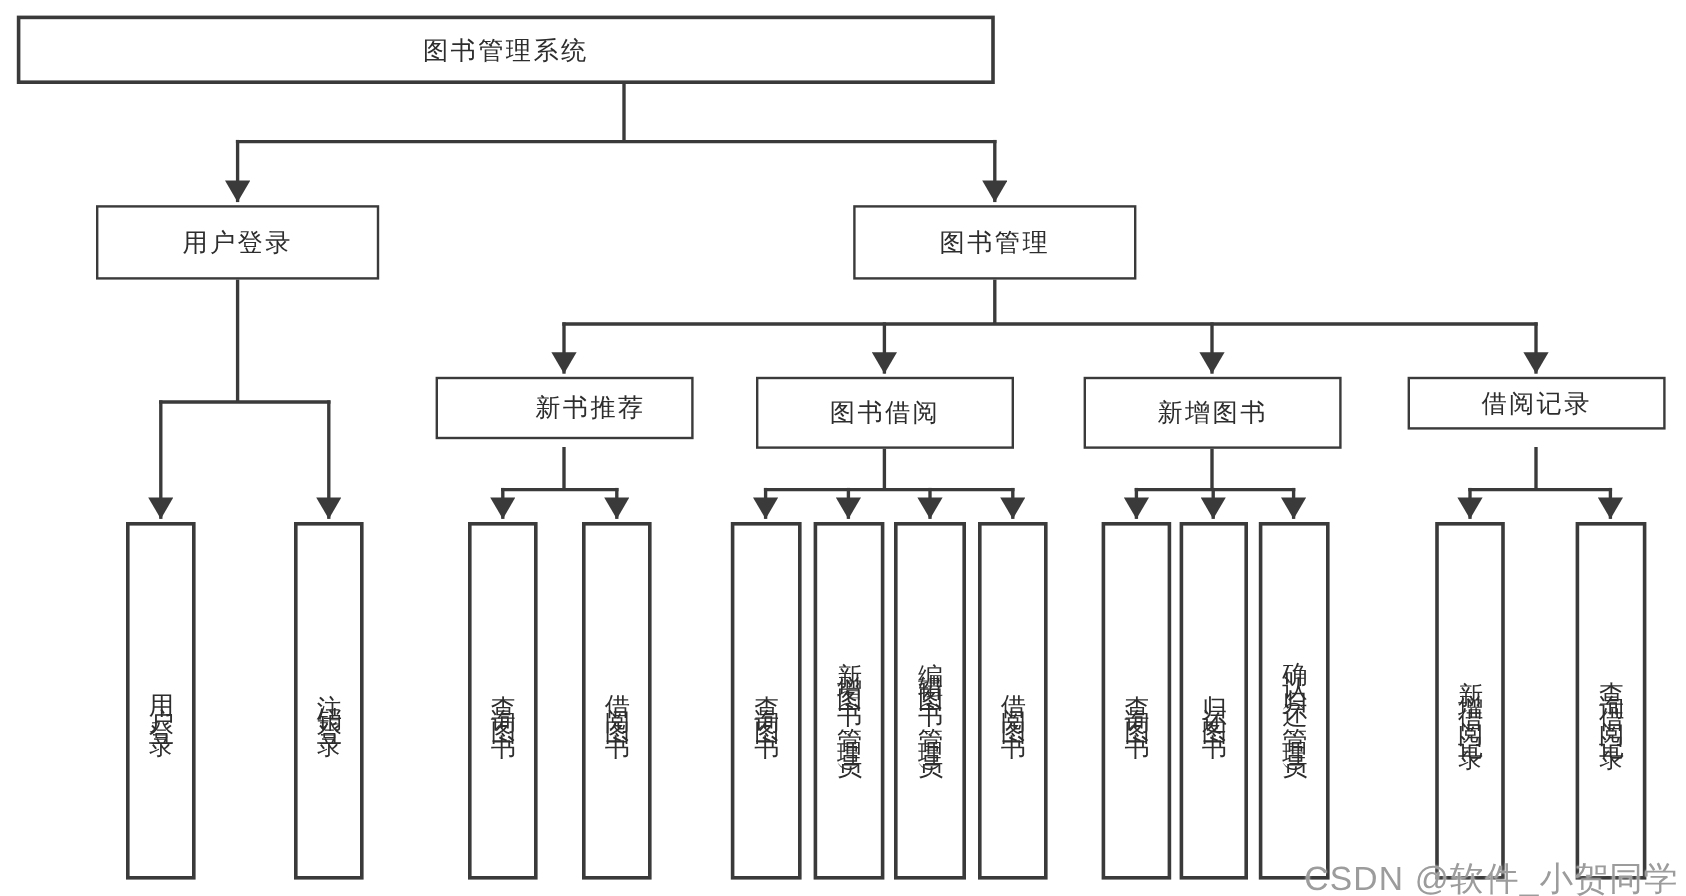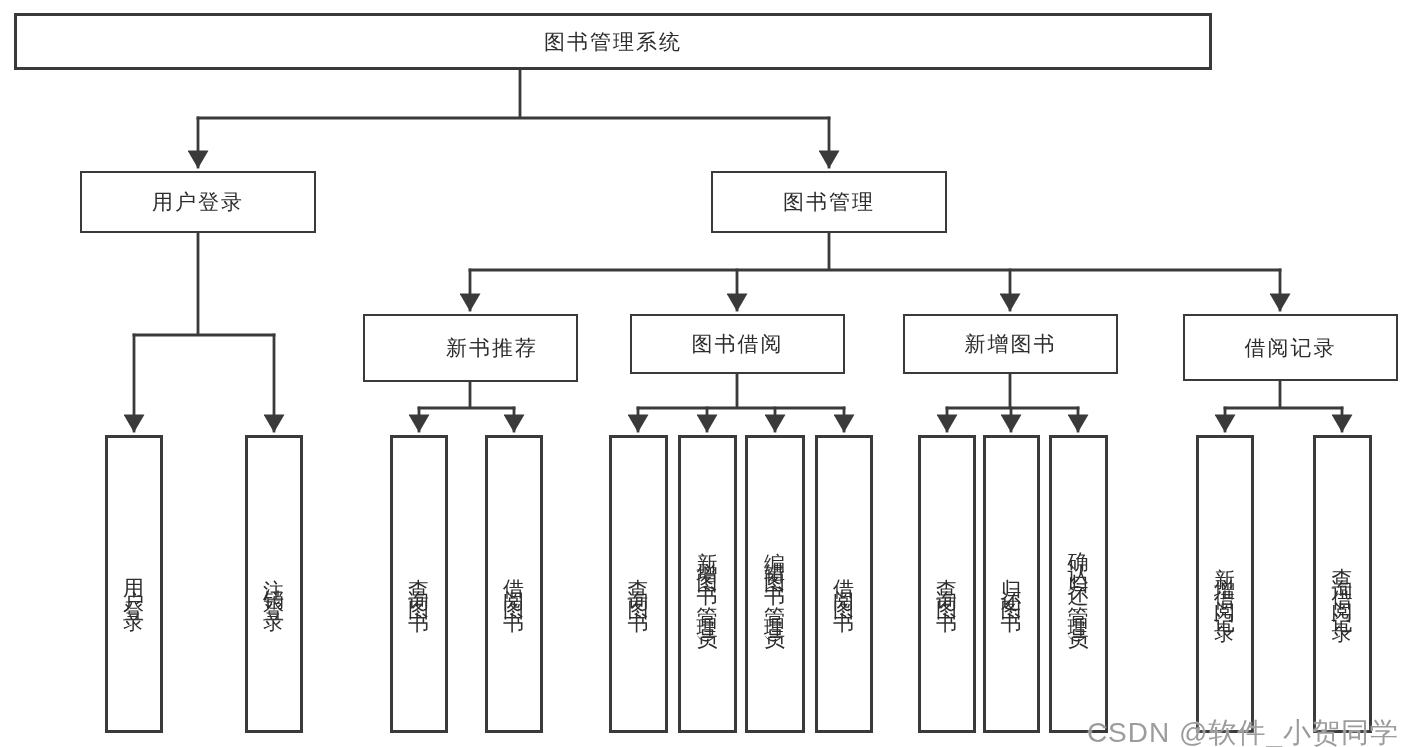--- a/index.html
+++ b/index.html
@@ -104,41 +104,41 @@
     <path class="ln" marker-end="url(#arw)" d="M844,408 V431"></path>
 
     <path class="ln" marker-end="url(#arw)" d="M947,408 V431"></path>
     <path class="ln" marker-end="url(#arw)" d="M1011,408 V431"></path>
     <path class="ln" marker-end="url(#arw)" d="M1078,408 V431"></path>
 
     <path class="ln" marker-end="url(#arw)" d="M1225,408 V431"></path>
     <path class="ln" marker-end="url(#arw)" d="M1342,408 V431"></path>
   </svg>
 
-  <div class="box root" style="left:14px; top:13px; width:1198px; height:57px;">
+  <div class="box root" style="left:14px; top:13px; width:815px; height:57px;">
     <span>图书管理系统</span>
   </div>
 
   <div class="box" style="left:80px; top:171px; width:236px; height:62px;">
     <span>用户登录</span>
   </div>
   <div class="box" style="left:711px; top:171px; width:236px; height:62px;align-items:center;">
     <span>图书管理</span>
   </div>
 
-  <div class="box" style="left:363px; top:314px; width:215px; height:68px;padding-left:43px;">
+  <div class="box" style="left:363px; top:314px; width:215px; height:52px;padding-left:43px;">
     <span>新书推荐</span>
   </div>
   <div class="box" style="left:630px; top:314px; width:215px; height:60px;text-align:center;">
     <span>图书借阅</span>
   </div>
   <div class="box" style="left:903px; top:314px; width:215px; height:60px;">
     <span>新增图书</span>
   </div>
-  <div class="box" style="left:1173px; top:314px; width:215px; height:67px;margin-left:10px;">
+  <div class="box" style="left:1173px; top:314px; width:215px; height:44px;">
     <span>借阅记录</span>
   </div>
 
   <div class="box leaf" style="left:105px; top:435px; width:58px; height:298px;">
     <span class="vtext">用户登录</span>
   </div>
   <div class="box leaf" style="left:245px; top:435px; width:58px; height:298px;">
     <span class="vtext">注销登录</span>
   </div>
 

